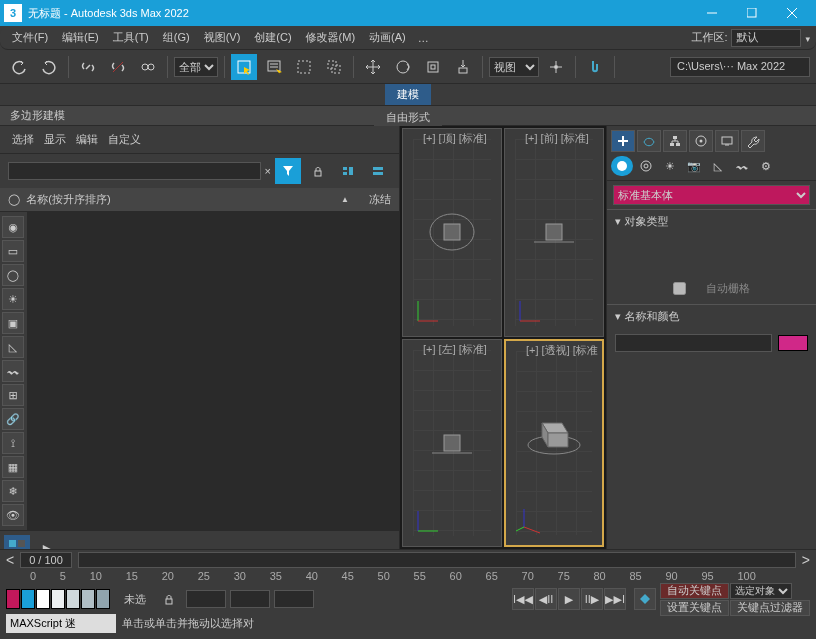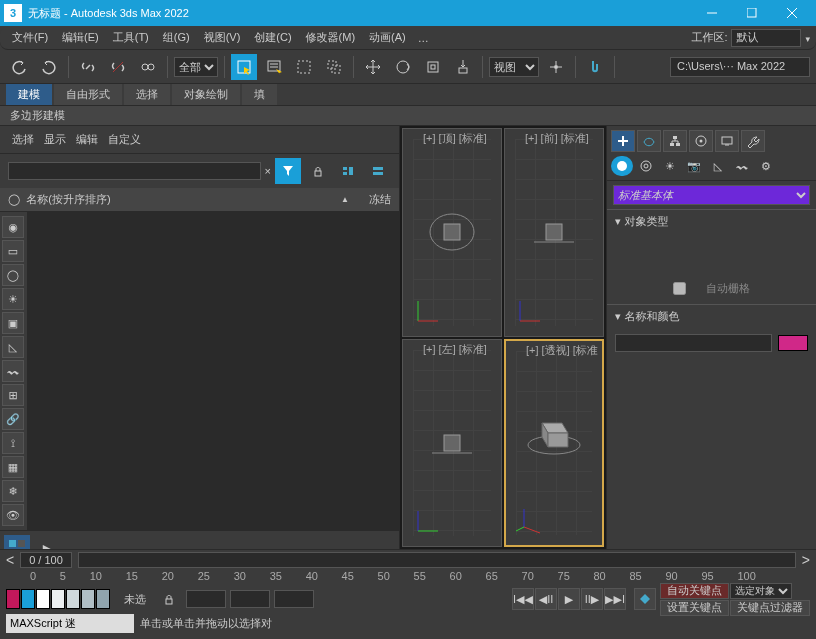--- a/index.html
+++ b/index.html
@@ -12,21 +12,21 @@
 .menubar .menuitem { padding:2px 6px; }
 .menubar .dots { padding:0 4px; }
 .menubar .workspace { margin-left:auto; display:flex; align-items:center; gap:4px; }
 .menubar .workspace input { background:#2a2a2a; border:1px solid #555; color:#ccc; height:18px; width:70px; padding:0 4px; }
 .toolbar { background:#3b3b3b; height:34px; display:flex; align-items:center; padding:0 6px; gap:4px; border-bottom:1px solid #2a2a2a; }
 .tbtn { width:26px; height:26px; display:flex; align-items:center; justify-content:center; border:1px solid transparent; }
 .tbtn.active { background:#1a9fd8; }
 .sep { width:1px; height:22px; background:#555; margin:0 2px; }
 .toolbar select { background:#2a2a2a; border:1px solid #555; color:#ccc; height:20px; }
 .path-box { background:#2a2a2a; border:1px solid #555; color:#ccc; height:20px; padding:2px 6px; margin-left:auto; width:140px; overflow:hidden; white-space:nowrap; }
-.ribbon-tabs { background:#3b3b3b; height:22px; display:flex; align-items:center; padding:0 6px; gap:2px; border-bottom:1px solid #2a2a2a; }
+.ribbon-tabs { background:#3b3b3b; height:22px; display:flex; align-items:center; padding:0 6px; gap:2px; border-bottom:1px solid #2a2a2a;flex-direction:column; }
 .ribbon-tabs .rtab { padding:3px 12px; background:#454545; }
 .ribbon-tabs .rtab.active { background:#2e5c8a; color:#fff; }
 .ribbon-sub { background:#454545; height:20px; display:flex; align-items:center; padding:0 10px; border-bottom:1px solid #2a2a2a; }
 .workspace-area { display:flex; height:calc(100% - 26px - 24px - 34px - 22px - 20px - 90px); }
 .left-panel { width:400px; background:#3b3b3b; border-right:1px solid #2a2a2a; display:flex; flex-direction:column; }
 .left-toolbar { display:flex; gap:10px; padding:6px 12px; border-bottom:1px solid #2a2a2a; }
 .left-filter { display:flex; gap:4px; padding:4px 8px; align-items:center; }
 .left-filter input { flex:1; background:#2a2a2a; border:1px solid #555; color:#ccc; height:18px; padding:0 4px; }
 .left-header { display:flex; padding:4px 8px; background:#454545; border-bottom:1px solid #2a2a2a; align-items:center; }
 .left-body { flex:1; display:flex; }
@@ -41,21 +41,21 @@
 .vp-label { position:absolute; top:2px; left:20px; color:#aaa; white-space:nowrap; }
 .vp-grid { position:absolute; inset:10px; background-image:linear-gradient(#555 1px,transparent 1px),linear-gradient(90deg,#555 1px,transparent 1px); background-size:20px 20px; opacity:.3; }
 .vp-axis { position:absolute; left:10px; bottom:10px; width:30px; height:30px; }
 .right-panel { width:210px; background:#3b3b3b; border-left:1px solid #2a2a2a; display:flex; flex-direction:column; }
 .right-tabs { display:flex; gap:2px; padding:4px 4px 0 4px; }
 .right-tabs .rticon { width:24px; height:22px; display:flex; align-items:center; justify-content:center; border:1px solid #555; background:#454545; }
 .right-tabs .rticon.active { background:#2e5c8a; }
 .right-subtabs { display:flex; gap:2px; padding:4px; border-bottom:1px solid #2a2a2a; }
 .right-subtabs .sticon { width:22px; height:20px; display:flex; align-items:center; justify-content:center; }
 .right-subtabs .sticon.active { background:#1a9fd8; border-radius:10px; }
-.right-panel select { width:calc(100% - 12px); margin:4px 6px; background:#6d28d9; border:1px solid #555; color:#ccc; height:20px;font-style:italic; }
+.right-panel select { width:calc(100% - 12px); margin:4px 6px; background:#be185d; border:1px solid #555; color:#ccc; height:20px; }
 .rollout-head { background:#3b3b3b; padding:4px 8px; border-top:1px solid #555; display:flex; align-items:center; gap:4px; }
 .rollout-body { padding:4px 8px; }
 .auto-grid { display:flex; align-items:center; justify-content:center; gap:20px; padding:4px; color:#888;margin-top:40px; }
 .btn-grid { display:grid; grid-template-columns:1fr 1fr; gap:3px; padding:0 4px; }
 .prim-btn { background:#454545; border:1px solid #555; color:#ccc; height:20px; display:flex; align-items:center; justify-content:center; }
 .prim-btn.full { grid-column:1/3; }
 .color-row { display:flex; align-items:center; justify-content:flex-end; padding:6px 8px; gap:6px; }
 .color-swatch { width:30px; height:16px; background:#d02888; border:1px solid #000; }
 .bottom-area { position:absolute; bottom:0; left:0; right:0; height:90px; background:#3b3b3b; border-top:1px solid #2a2a2a; }
 .timeline-row { display:flex; align-items:center; height:20px; padding:0 6px; gap:6px; }
@@ -64,21 +64,21 @@
 .time-ruler { display:flex; height:16px; padding:0 60px 0 30px; justify-content:space-between; font-size:9px; color:#aaa; }
 .status-row { display:flex; align-items:center; height:26px; padding:2px 6px; gap:4px; }
 .swatch-group { display:flex; gap:1px; }
 .swatch { width:14px; height:20px; border:1px solid #000; }
 .play-controls { display:flex; gap:1px; }
 .play-btn { width:22px; height:22px; background:#454545; border:1px solid #555; display:flex; align-items:center; justify-content:center; }
 .key-controls { display:flex; flex-direction:column; gap:1px; font-size:10px; }
 .key-btn { background:#454545; border:1px solid #555; padding:1px 6px; height:16px; display:flex; align-items:center; }
 .key-btn.red { background:#6a2a2a; }
 .script-row { display:flex; align-items:center; height:22px; padding:2px 6px; gap:6px; }
-.script-label { background:#ddd; color:#000; padding:2px 4px; width:128px; }
+.script-label { background:#ddd; color:#000; padding:2px 4px; width:110px; }
 svg { display:block; }
 .chevron::before { content:"▾"; font-size:9px; }
 </style>
 </head>
 <body>
 
 <div class="titlebar">
   <div class="app-icon">3</div>
   <div class="title">无标题 - Autodesk 3ds Max 2022</div>
   <div class="winbtn">

